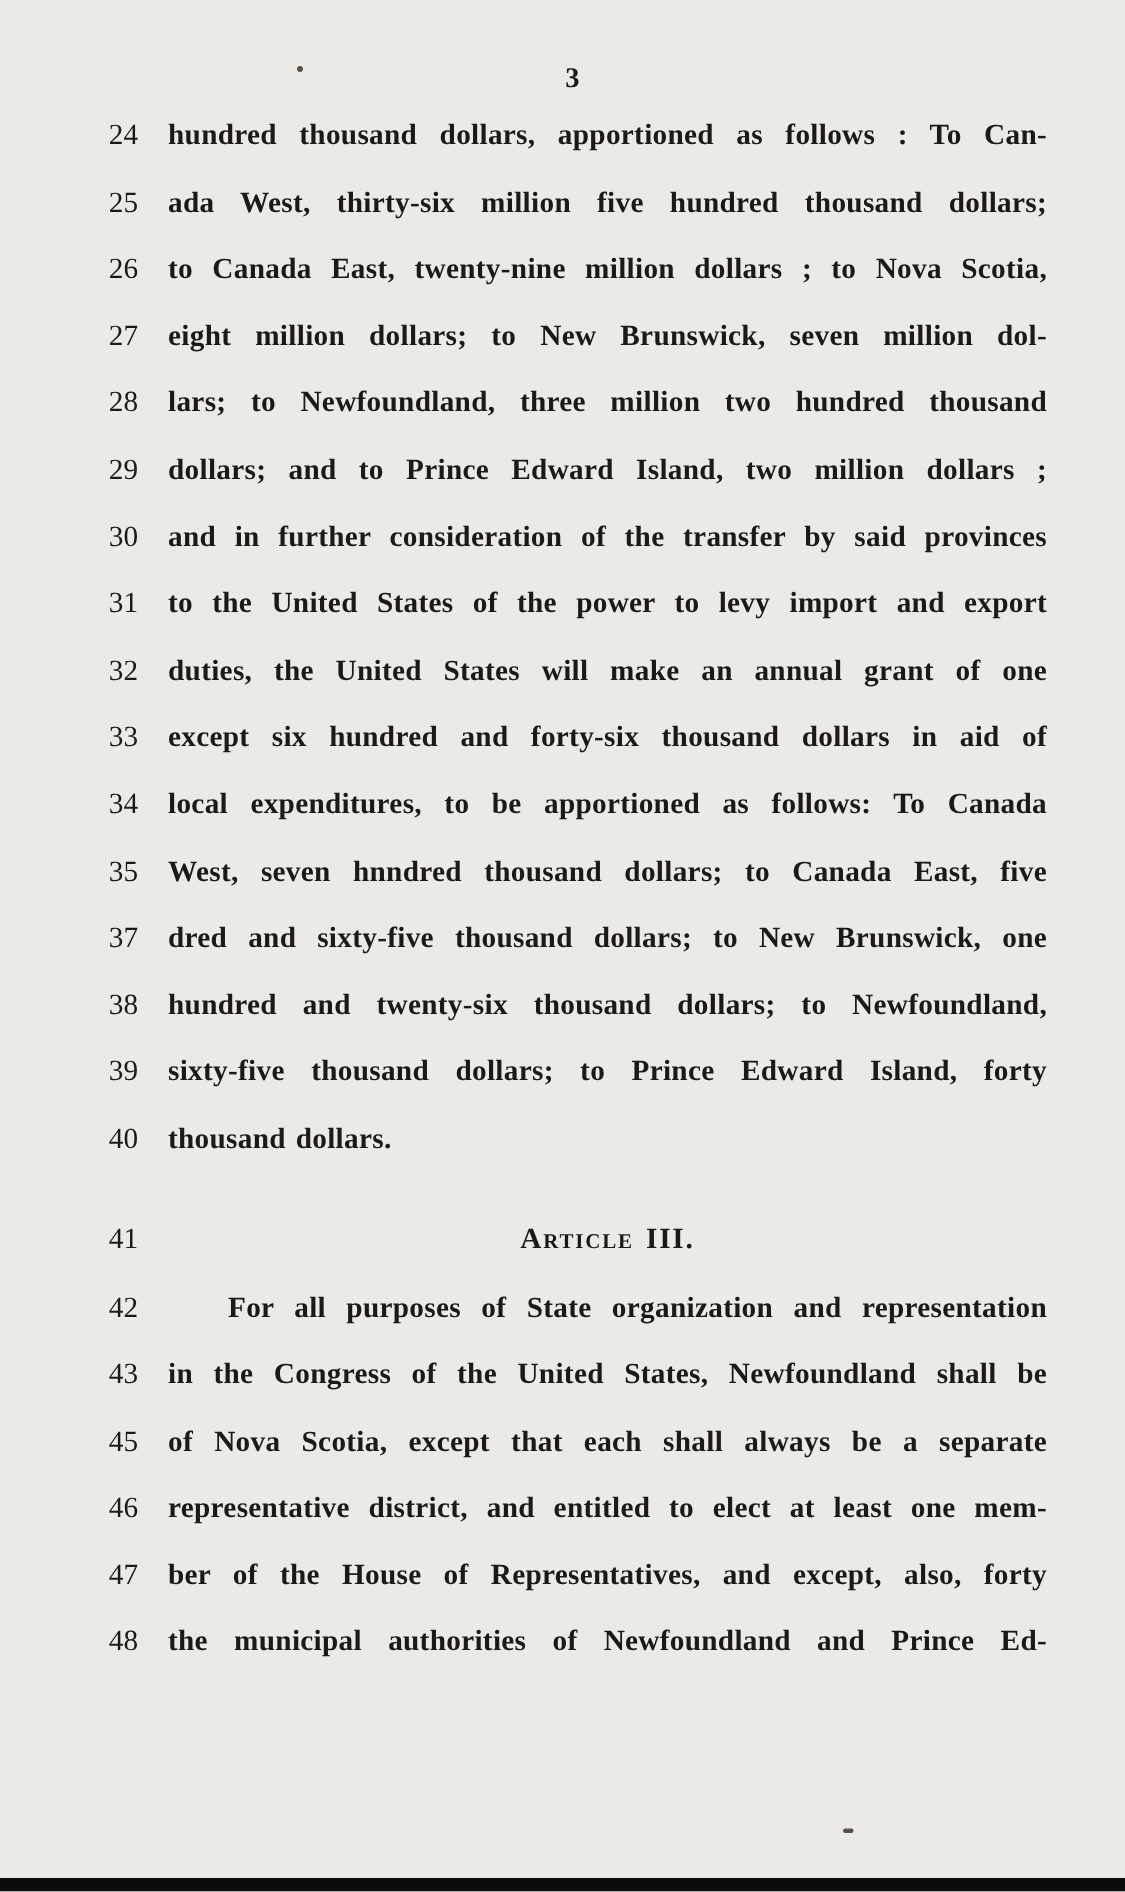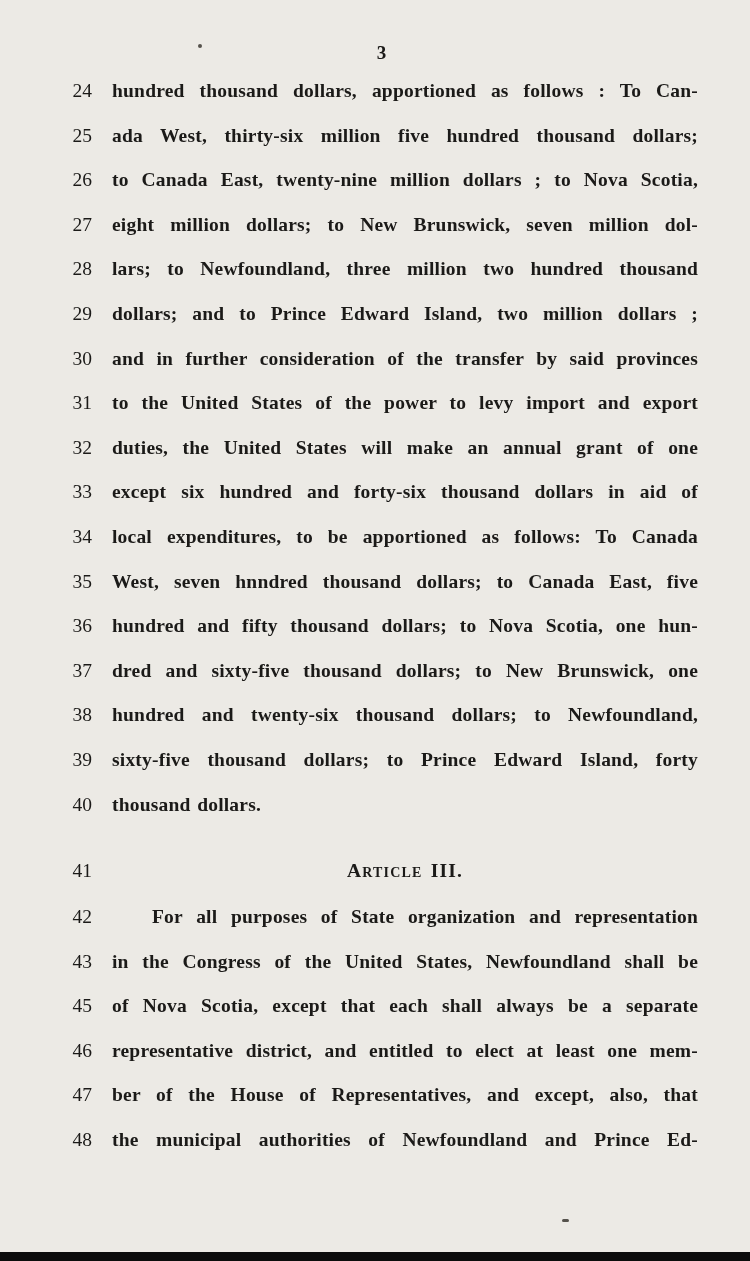--- a/index.html
+++ b/index.html
@@ -158,24 +158,20 @@
   </div>
       <div class="line-row style-justify">
     <span class="line-number">34</span>
     <span class="line-text">local expenditures, to be apportioned as follows: To Canada</span>
   </div>
       <div class="line-row style-justify">
     <span class="line-number">35</span>
     <span class="line-text">West, seven hnndred thousand dollars; to Canada East, five</span>
   </div>
       <div class="line-row style-justify">
-    <span class="line-number">36</span>
-    <span class="line-text">hundred and fifty thousand dollars; to Nova Scotia, one hun-</span>
-  </div>
-      <div class="line-row style-justify">
     <span class="line-number">37</span>
     <span class="line-text">dred and sixty-five thousand dollars; to New Brunswick, one</span>
   </div>
       <div class="line-row style-justify">
     <span class="line-number">38</span>
     <span class="line-text">hundred and twenty-six thousand dollars; to Newfoundland,</span>
   </div>
       <div class="line-row style-justify">
     <span class="line-number">39</span>
     <span class="line-text">sixty-five thousand dollars; to Prince Edward Island, forty</span>
@@ -199,21 +195,21 @@
       <div class="line-row style-justify">
     <span class="line-number">45</span>
     <span class="line-text">of Nova Scotia, except that each shall always be a separate</span>
   </div>
       <div class="line-row style-justify">
     <span class="line-number">46</span>
     <span class="line-text">representative district, and entitled to elect at least one mem-</span>
   </div>
       <div class="line-row style-justify">
     <span class="line-number">47</span>
-    <span class="line-text">ber of the House of Representatives, and except, also, that</span>
+    <span class="line-text">ber of the House of Representatives, and except, also, forty</span>
   </div>
       <div class="line-row style-justify">
     <span class="line-number">48</span>
     <span class="line-text">the municipal authorities of Newfoundland and Prince Ed-</span>
   </div>
     </div>
 </div>
 
 <div class="scan-bottom-edge"></div>
 <div class="speck speck-top"></div>

